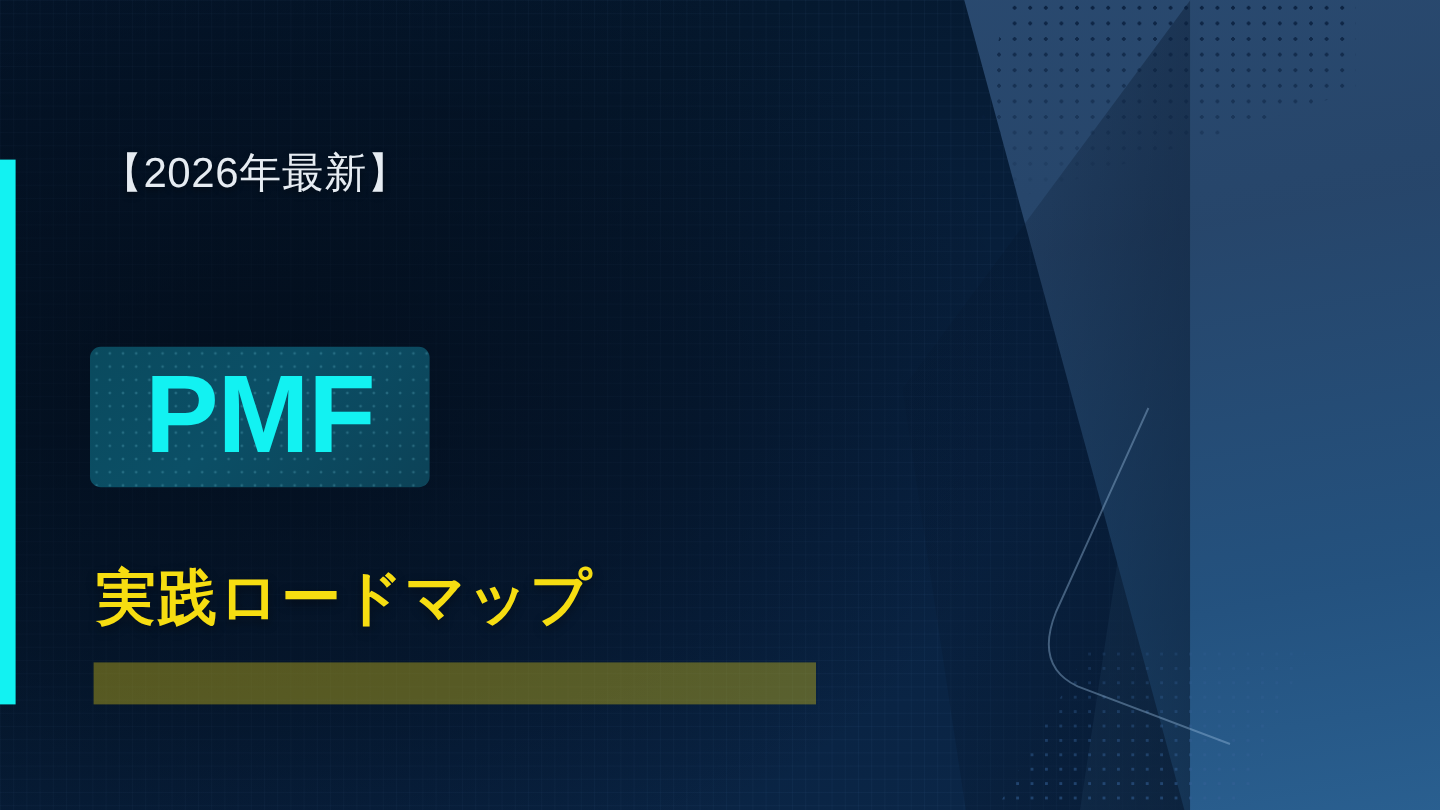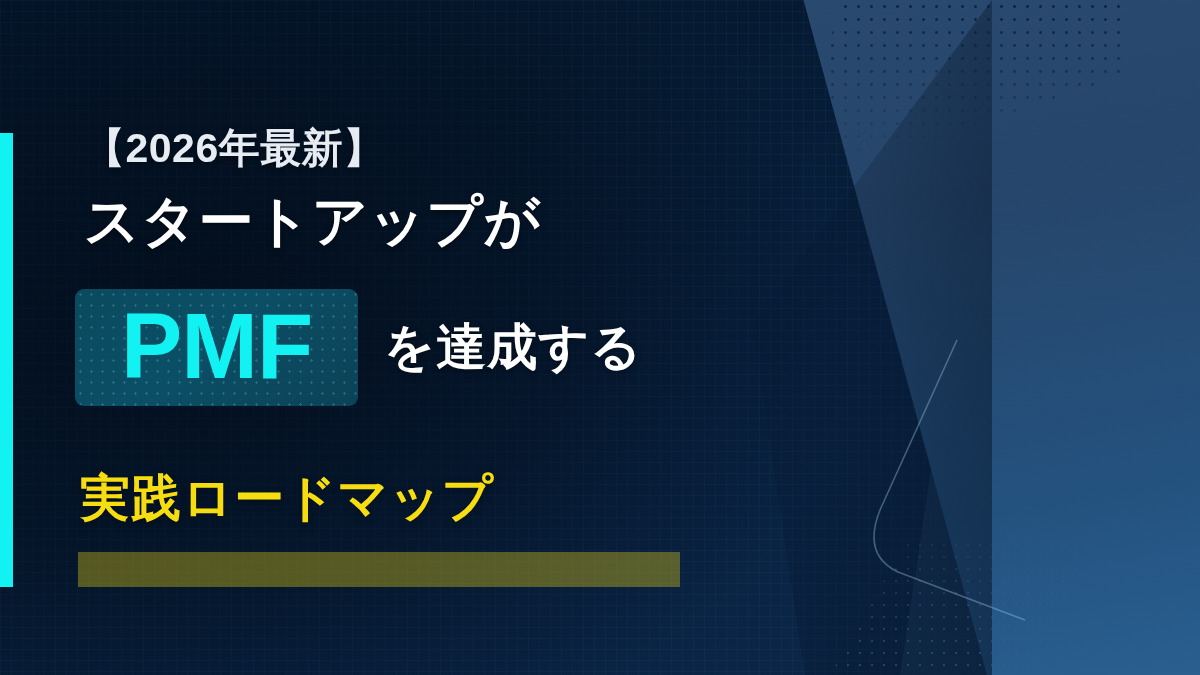--- a/index.html
+++ b/index.html
@@ -133,22 +133,22 @@
     left: 0;
     top: 0;
     width: 820px;
     height: 675px;
   }
 
   .eyebrow {
     position: absolute;
     left: 84px;
     top: 121px;
-    font-size: 41px;
-    font-weight: 700;
+    font-size: 35px;
+    font-weight: 400;
     color: #e6ecf2;
     letter-spacing: 0.5px;
     white-space: nowrap;
     text-shadow: 0 2px 6px rgba(0,0,0,0.42);
   }
 
   .line-a {
     position: absolute;
     left: 84px;
     top: 185px;
@@ -257,27 +257,25 @@
   </svg>
 
   <div class="bg-vignette"></div>
 
   <div class="accent-bar"></div>
 
   <div class="content">
 
     <div class="eyebrow">【2026年最新】</div>
 
-    <div class="line-a">スタートアップが</div>
 
     <div class="line-b">
       <span class="pmf-badge">
         <span class="pmf-text">PMF</span>
       </span>
-      <span class="line-b-tail">を達成する</span>
     </div>
 
     <div class="line-c-highlight"></div>
     <div class="line-c">
       <span class="line-c-text">実践ロードマップ</span>
     </div>
 
   </div>
 </div>
 

